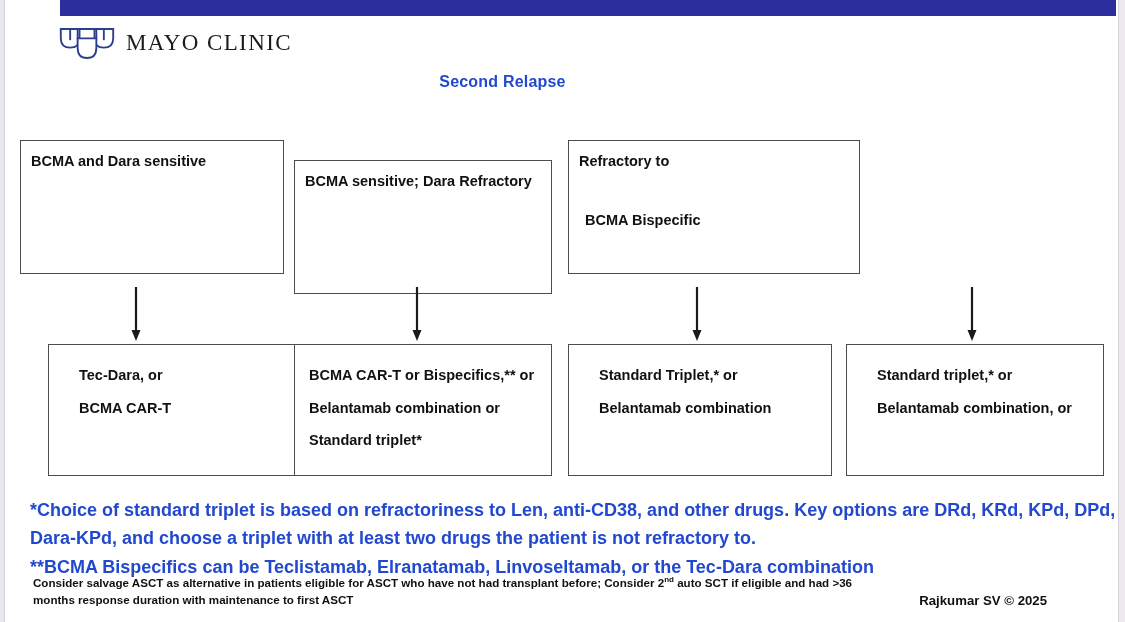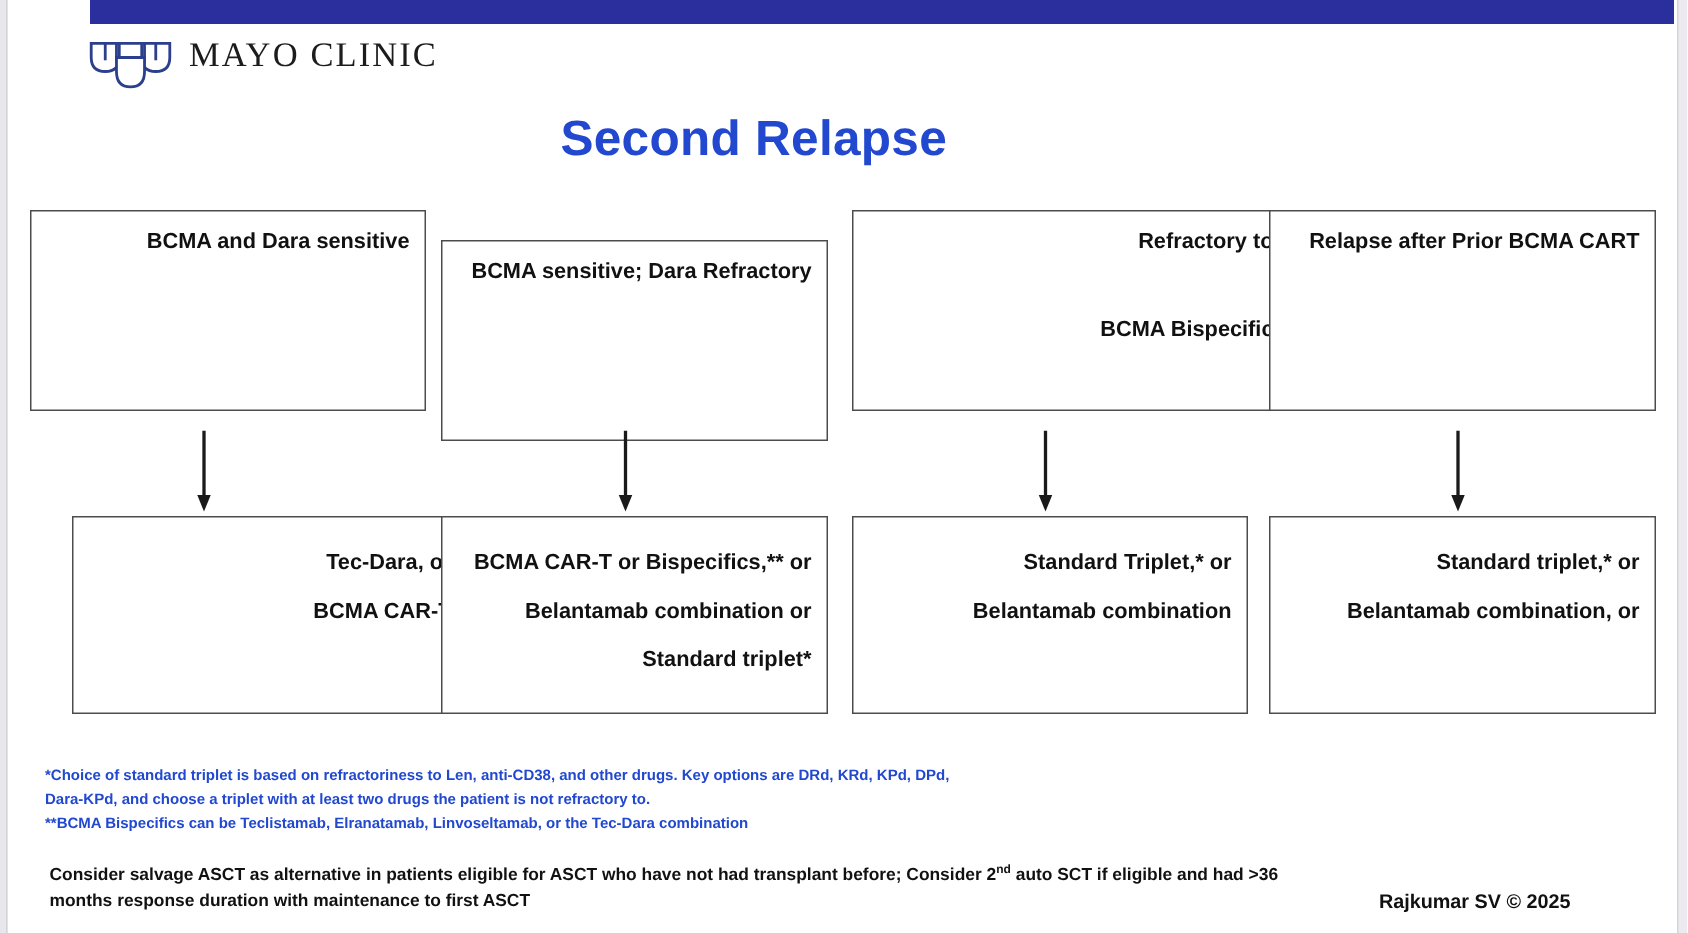--- a/index.html
+++ b/index.html
@@ -44,40 +44,40 @@
     height: 16px;
     background: #2b2f9e;
   }
 
   
   .logo-wrap {
     position: absolute;
     left: 58px;
     top: 24px;
     display: flex;
-    align-items: flex-start;
+    align-items: center;
     gap: 10px;
   }
   .logo-mark { width: 58px; height: 38px; display: block; }
   .logo-text {
     font-family: "Liberation Serif", serif;
     font-size: 23px;
     letter-spacing: 1.4px;
     color: #1c1c1c;
     white-space: nowrap;
   }
 
   
   .slide-title {
     position: absolute;
     left: 0;
     top: 73px;
     width: 1005px;
     text-align: center;
-    font-size: 33px;
+    font-size: 16px;
     font-weight: bold;
     color: #2148cf;
     letter-spacing: 0.2px;
   }
 
   
   .box {
     position: absolute;
     box-sizing: border-box;
     background: #ffffff;
@@ -96,38 +96,38 @@
     font-weight: bold;
     color: #111111;
     line-height: 2.25;
     padding-left: 28px;
     padding-top: 14px;
   }
   .box-bottom.b1 { padding-left: 30px; }
   .box-bottom.b2 { padding-left: 14px; }
   .box-bottom.b3 { padding-left: 30px; }
   .box-bottom.b4 { padding-left: 30px; }
-  .line { display: block; white-space: nowrap; text-align: right; }
+  .line { display: block; white-space: nowrap; }
   .indent { padding-left: 6px; margin-top: 38px; }
 
   
   .arrow {
     position: absolute;
     width: 12px;
     height: 56px;
   }
 
   
   .footnotes {
     position: absolute;
     left: 30px;
-    top: 510px;
+    top: 496px;
     width: 1070px;
     color: #2148cf;
-    font-size: 10px;
+    font-size: 18px;
     font-weight: bold;
     line-height: 1.58;
   }
   .fn-line { display: block; white-space: nowrap; }
 
   .bottom-note {
     position: absolute;
     left: 33px;
     top: 574px;
     width: 840px;
@@ -178,23 +178,20 @@
 
   <div class="box box-top" style="left:294px; top:140px; width:258px; height:134px;margin-top:20px;">
     <span class="line">BCMA sensitive; Dara Refractory</span>
   </div>
 
   <div class="box box-top" style="left:568px; top:140px; width:292px; height:134px;">
     <span class="line">Refractory to</span>
     <span class="line indent">BCMA Bispecific</span>
   </div>
 
-  <div class="box box-top" style="left:846px; top:140px; width:258px; height:134px;">
-    <span class="line">Relapse after Prior BCMA CART</span>
-  </div>
 
   <svg class="arrow" style="left:130px; top:287px;" viewBox="0 0 12 56">
     <line x1="6" y1="0" x2="6" y2="46" stroke="#1a1a1a" stroke-width="2.2"></line>
     <polygon points="6,54 1.5,43 10.5,43" fill="#1a1a1a"></polygon>
   </svg>
   <svg class="arrow" style="left:411px; top:287px;" viewBox="0 0 12 56">
     <line x1="6" y1="0" x2="6" y2="46" stroke="#1a1a1a" stroke-width="2.2"></line>
     <polygon points="6,54 1.5,43 10.5,43" fill="#1a1a1a"></polygon>
   </svg>
   <svg class="arrow" style="left:691px; top:287px;" viewBox="0 0 12 56">

